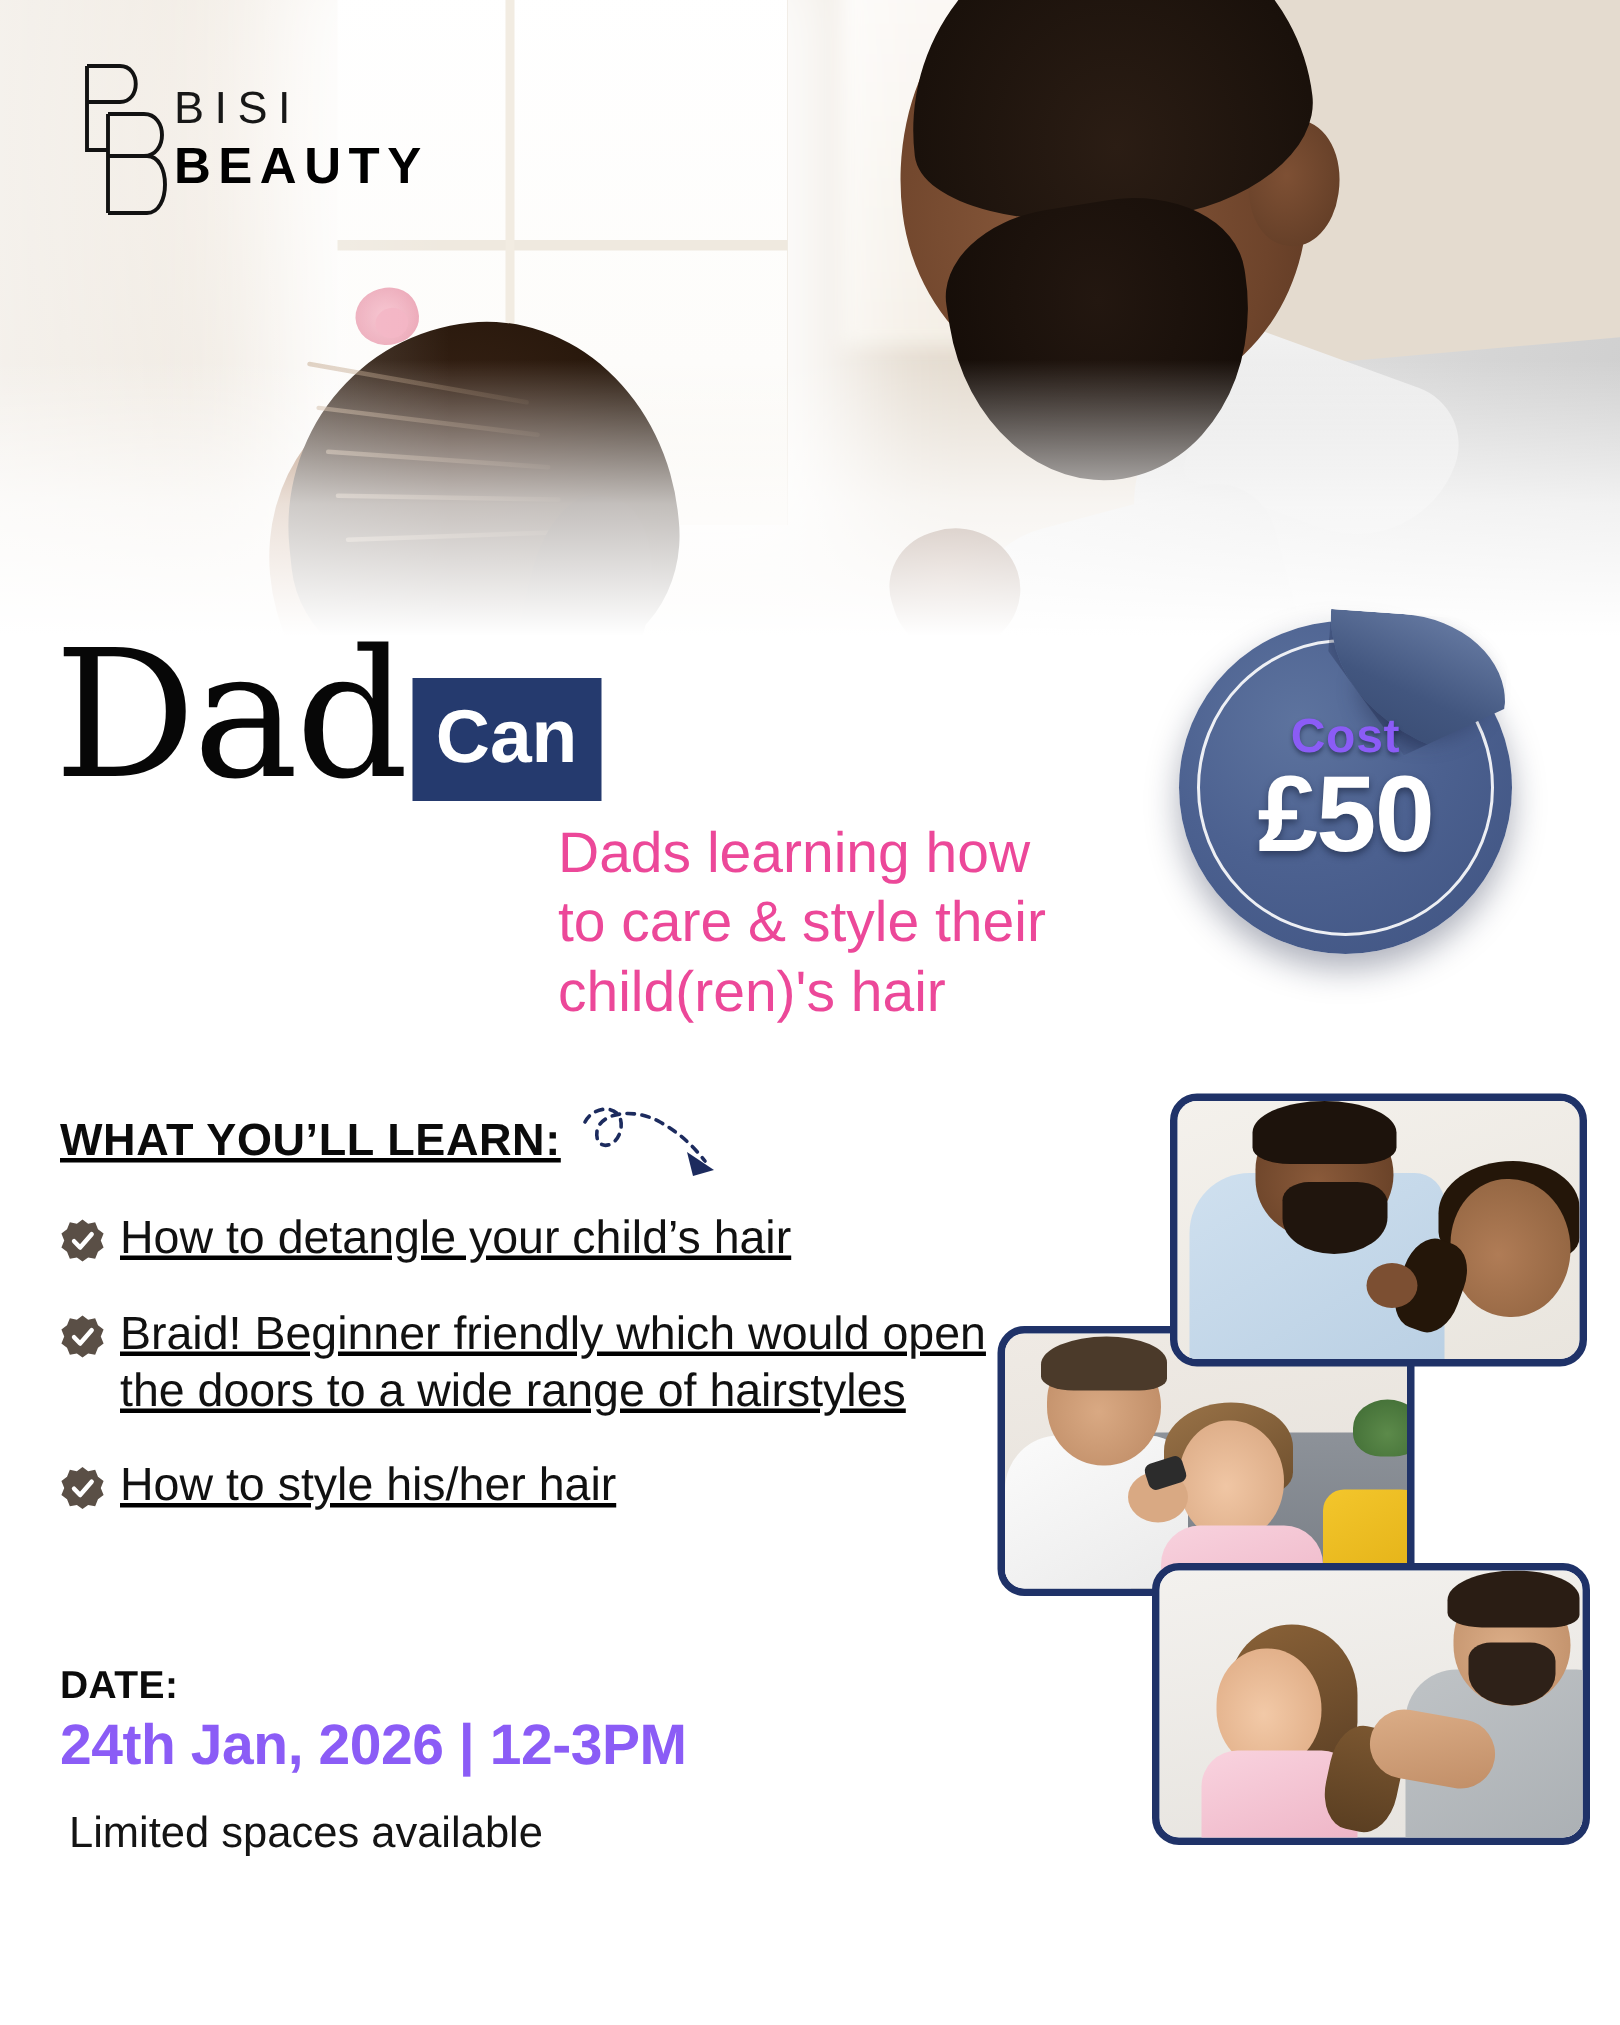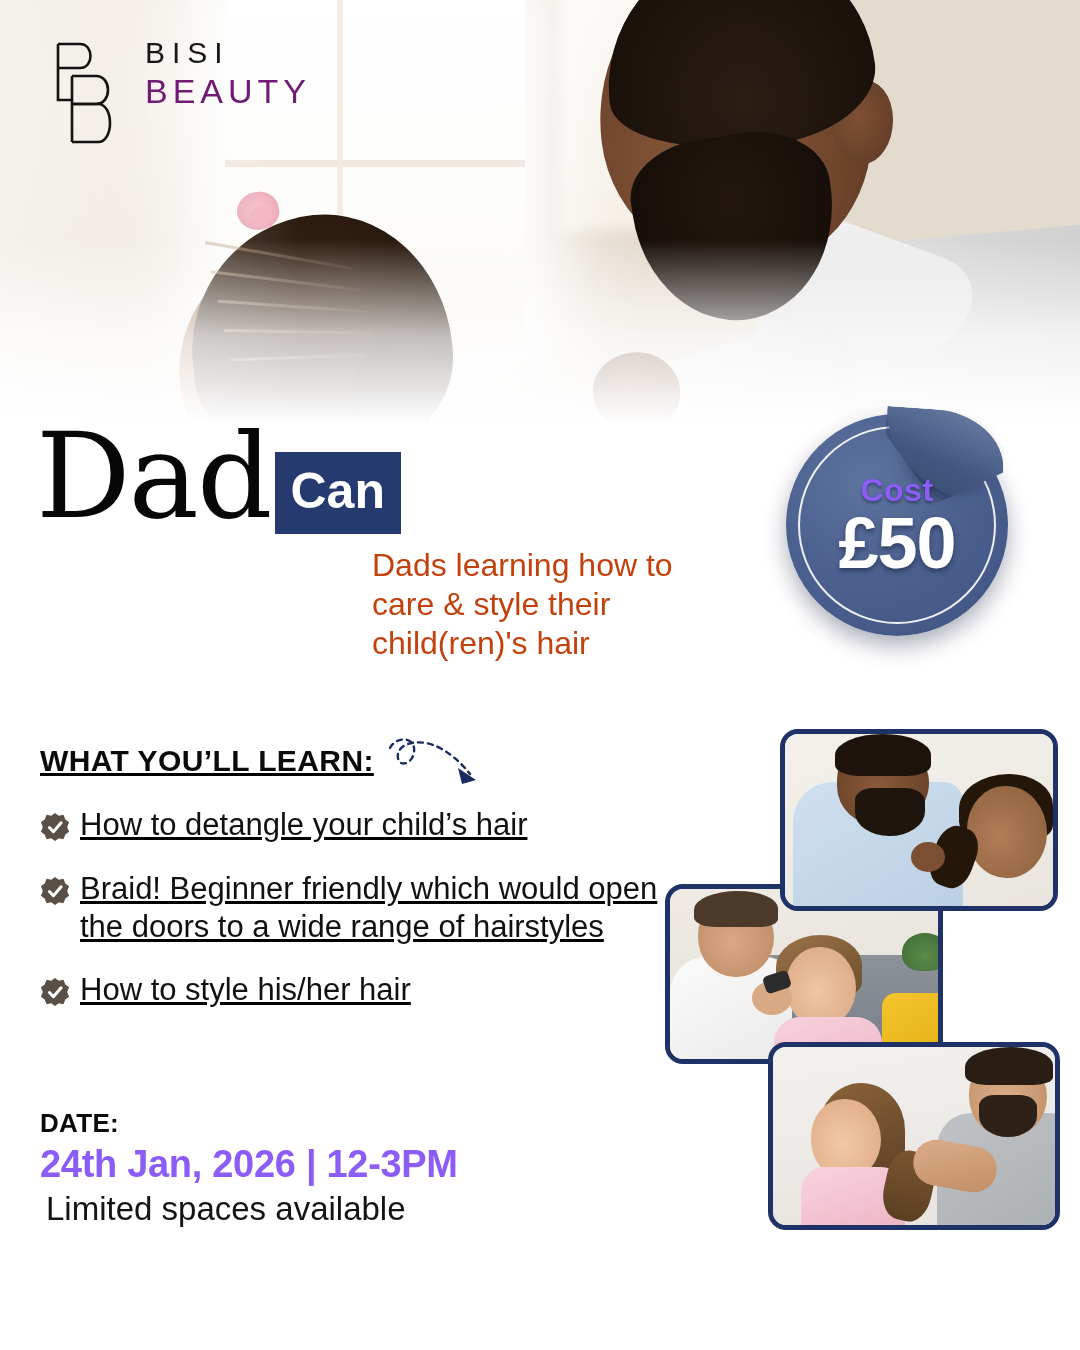--- a/index.html
+++ b/index.html
@@ -121,30 +121,30 @@
   .hero-fade {
     position:absolute; left:0; bottom:0; width:100%; height:200px;
     background:linear-gradient(180deg, rgba(255,255,255,0) 0%, rgba(255,255,255,.72) 48%, #ffffff 92%);
   }
   .hero-left-fade {
     position:absolute; left:0; top:0; width:300px; height:100%;
     background:linear-gradient(90deg, rgba(255,255,255,.55) 0%, rgba(255,255,255,0) 100%);
   }
 
   
-  .logo { position:absolute; left:52px; top:38px; display:flex; gap:29px; z-index:6; }
+  .logo { position:absolute; left:52px; top:38px; display:flex; align-items:center; gap:0; z-index:6; }
   .logo-mark { position:relative; width:64px; height:110px; }
   .logo-mark svg { display:block; }
   .logo-words { display:flex; flex-direction:column; line-height:1; }
   .logo-words .l1 {
     font-size:30px; letter-spacing:7px; color:#171717; font-weight:400;
     font-family:"Liberation Sans", sans-serif;
   }
   .logo-words .l2 {
-    font-size:34px; letter-spacing:5px; color:#701a75; font-weight:400; margin-top:6px;
+    font-size:34px; letter-spacing:5px; color:#000000; font-weight:700; margin-top:6px;
     font-family:"Liberation Sans", sans-serif;
   }
 
   
   .title-block { position:absolute; left:36px; top:422px; z-index:5; }
   .title-row { display:flex; align-items:flex-start; }
   .title-word {
     font-family:"DejaVu Serif", serif;
     font-size:118px; line-height:.92; color:#070707; font-weight:400;
     letter-spacing:-2px;
@@ -152,21 +152,21 @@
   .title-word.row2 { margin-top:-6px; font-size:122px; }
   .can-badge {
     background:#253a6e; color:#ffffff;
     font-family:"Liberation Sans", sans-serif;
     font-weight:700; font-size:50px; line-height:1;
     padding:14px 16px 18px 16px; margin-left:4px; margin-top:30px;
     display:inline-block; letter-spacing:0px;
   }
   .subtitle {
     position:absolute; left:372px; top:546px; width:330px; z-index:5;
-    font-size:32px; line-height:1.22; color:#c2410c; font-weight:400;
+    font-size:38px; line-height:1.22; color:#ec4899; font-weight:400;
     font-family:"Liberation Sans", sans-serif;
   }
 
   
   .cost-badge { position:absolute; left:786px; top:414px; width:222px; height:222px; z-index:6; }
   .cost-circle {
     position:absolute; inset:0; border-radius:50%;
     background:radial-gradient(circle at 36% 30%, #5d739e 0%, #4c6190 45%, #3f5381 100%);
     box-shadow:0 10px 22px rgba(20,30,60,.35);
   }
@@ -208,21 +208,21 @@
   .bullet-icon { flex:0 0 auto; width:30px; height:30px; margin-top:6px; }
   .bullet-text {
     font-size:31px; line-height:1.22; color:#111; font-weight:400;
     font-family:"Liberation Sans", sans-serif;
   }
 
   
   .date-block { position:absolute; left:40px; top:1108px; z-index:5; }
   .date-label { font-size:26px; font-weight:700; color:#0b0b0b; letter-spacing:.3px; }
   .date-value { font-size:38px; font-weight:700; color:#8b5cf6; margin-top:4px; letter-spacing:-.3px; }
-  .limited { font-size:33px; color:#141414; margin-top:4px; margin-left:6px; font-weight:400; }
+  .limited { font-size:29px; color:#141414; margin-top:20px; margin-left:6px; font-weight:400; }
 
   
   .collage { position:absolute; left:660px; top:724px; width:410px; height:520px; z-index:4; }
   .shot { position:absolute; border:5px solid #1f3268; border-radius:18px; overflow:hidden; background:#dfe6ee; }
   .shot-a { left:120px; top:5px;  width:278px; height:182px; z-index:3; }
   .shot-b { left:5px;   top:160px; width:278px; height:180px; z-index:2; }
   .shot-c { left:108px; top:318px; width:292px; height:188px; z-index:3; }
   .ph { position:absolute; inset:0; }
 
   

